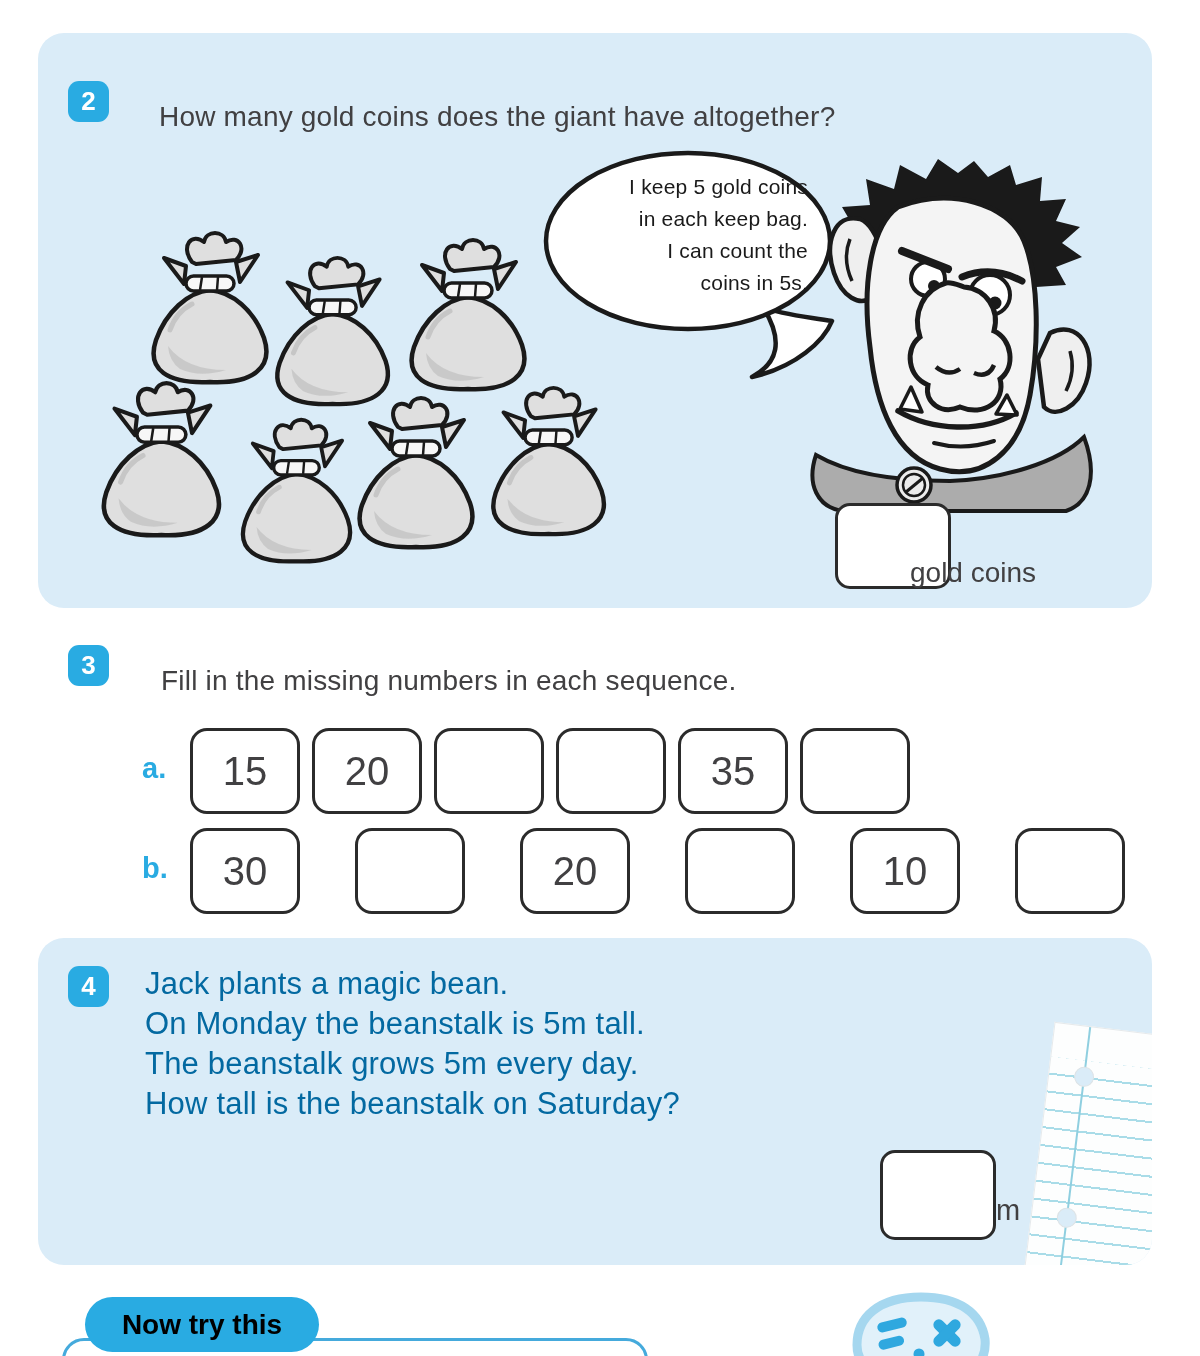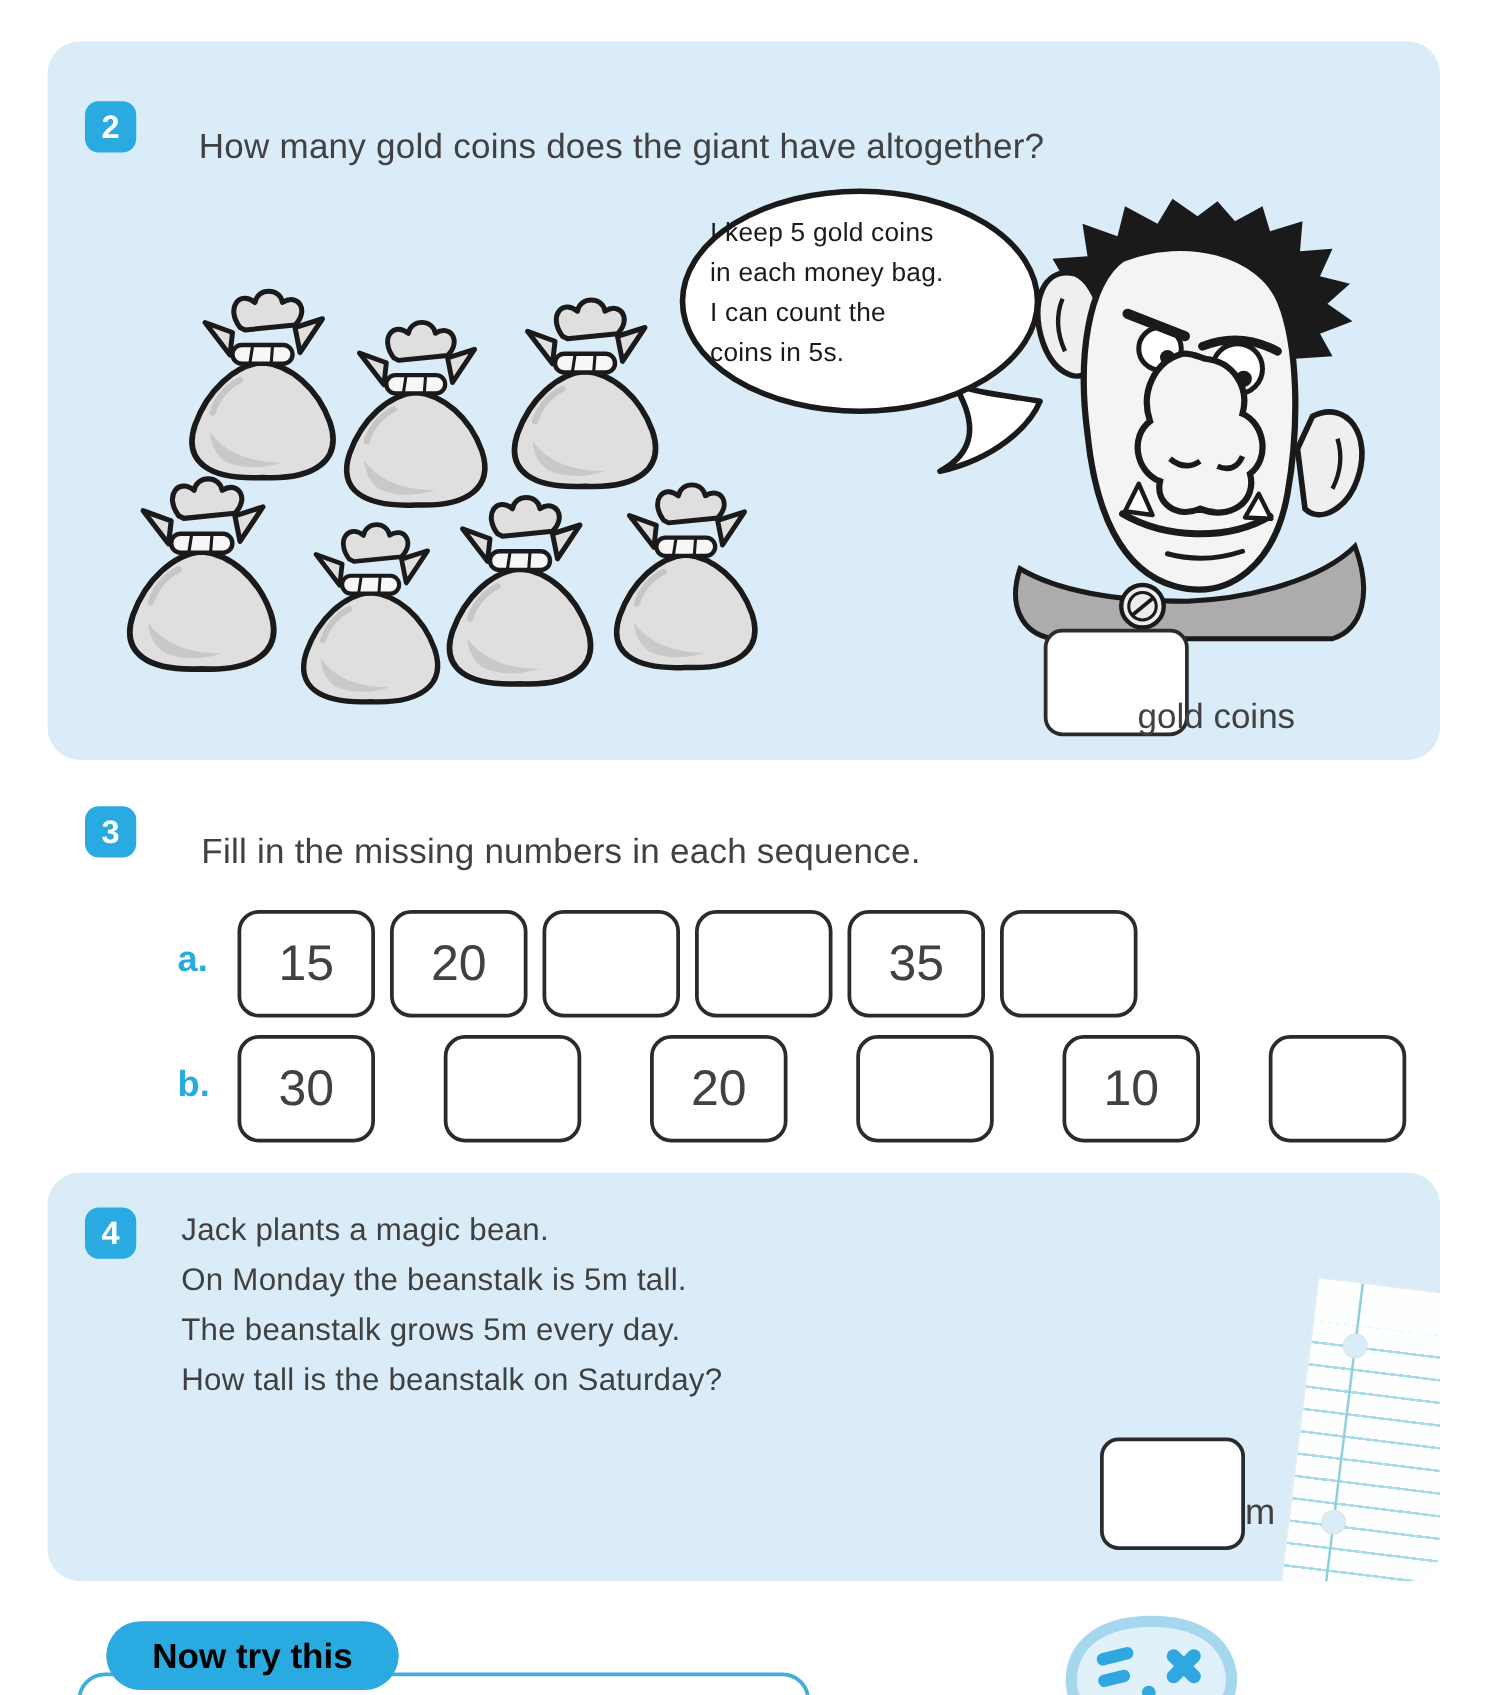--- a/index.html
+++ b/index.html
@@ -14,39 +14,39 @@
   .badge{
     position:absolute;width:41px;height:41px;border-radius:11px;background:#29ABE2;
     color:#fff;font-weight:700;font-size:26px;display:flex;align-items:center;justify-content:center;
   }
   .qtext{position:absolute;margin:16px;color:#414042;font-size:28px;letter-spacing:.2px;}
 
   
   .bubble{position:absolute;left:500px;top:112px;width:310px;height:240px;}
   .bubble svg{position:absolute;left:0;top:0;}
   .bubble-text{
-    position:absolute;left:30px;top:26px;width:240px;text-align:left;
+    position:absolute;left:30px;top:26px;width:240px;text-align:right;
     color:#1a1a1a;font-size:21px;line-height:1.52;letter-spacing:.2px;
   }
   .bubble-text span{display:block;}
 
   
   .answer-box{position:absolute;background:#fff;border:3.5px solid #2B2B2B;border-radius:15px;}
   .answer-label{position:absolute;color:#414042;font-size:28px;}
 
   
   .rowlabel{position:absolute;left:142px;color:#29ABE2;font-weight:700;font-size:29px;}
   .seqrow{position:absolute;left:190px;display:flex;gap:55px;}
   .seqbox{
     width:104px;height:80px;background:#fff;border:3.5px solid #2B2B2B;border-radius:17px;
     display:flex;align-items:center;justify-content:center;font-size:40px;color:#414042;
   }
 
   
-  .q4lines{position:absolute;left:107px;top:26px;color:#404040;font-size:25px;line-height:40px;letter-spacing:.2px;}
+  .q4lines{position:absolute;left:107px;top:26px;color:#0369a1;font-size:31px;line-height:40px;letter-spacing:.2px;}
   .q4lines span{display:block;}
 
   
   .paper{
     position:absolute;left:1000px;top:95px;width:200px;height:260px;background:#FDFEFE;
     border:1px solid #E6EAEC;transform:rotate(7deg);box-sizing:border-box;
   }
   .paper-lines{
     position:absolute;left:0;right:0;top:34px;bottom:0;
     background:repeating-linear-gradient(to bottom, transparent 0 16px, #A9DCE8 16px 18px);
@@ -134,21 +134,21 @@
     <path d="M136,288 Q166,296 196,286" fill="none" stroke="#1A1A1A" stroke-width="4" stroke-linecap="round"></path>
   </svg>
 
   <div class="bubble">
     <svg width="310" height="240" viewBox="0 0 310 240">
       <path d="M225,162 C246,196 240,218 214,232 C258,222 286,196 294,176 C272,172 244,170 225,162 Z" fill="#fff" stroke="#1A1A1A" stroke-width="4.5" stroke-linejoin="round"></path>
       <ellipse cx="150" cy="96" rx="142" ry="88" fill="#fff" stroke="#1A1A1A" stroke-width="4.5"></ellipse>
     </svg>
     <div class="bubble-text">
       <span>I keep 5 gold coins</span>
-      <span>in each money bag.</span>
+      <span>in each keep bag.</span>
       <span>I can count the</span>
       <span>coins in 5s.</span>
     </div>
   </div>
 
   <div class="answer-box" style="left:797px;top:470px;width:110px;height:80px;
        display:flex;align-items:center;justify-content:center;font-size:38px;color:#414042;"></div>
   <span class="answer-label" style="left:872px;top:524px;">gold coins</span>
 </section>
 

